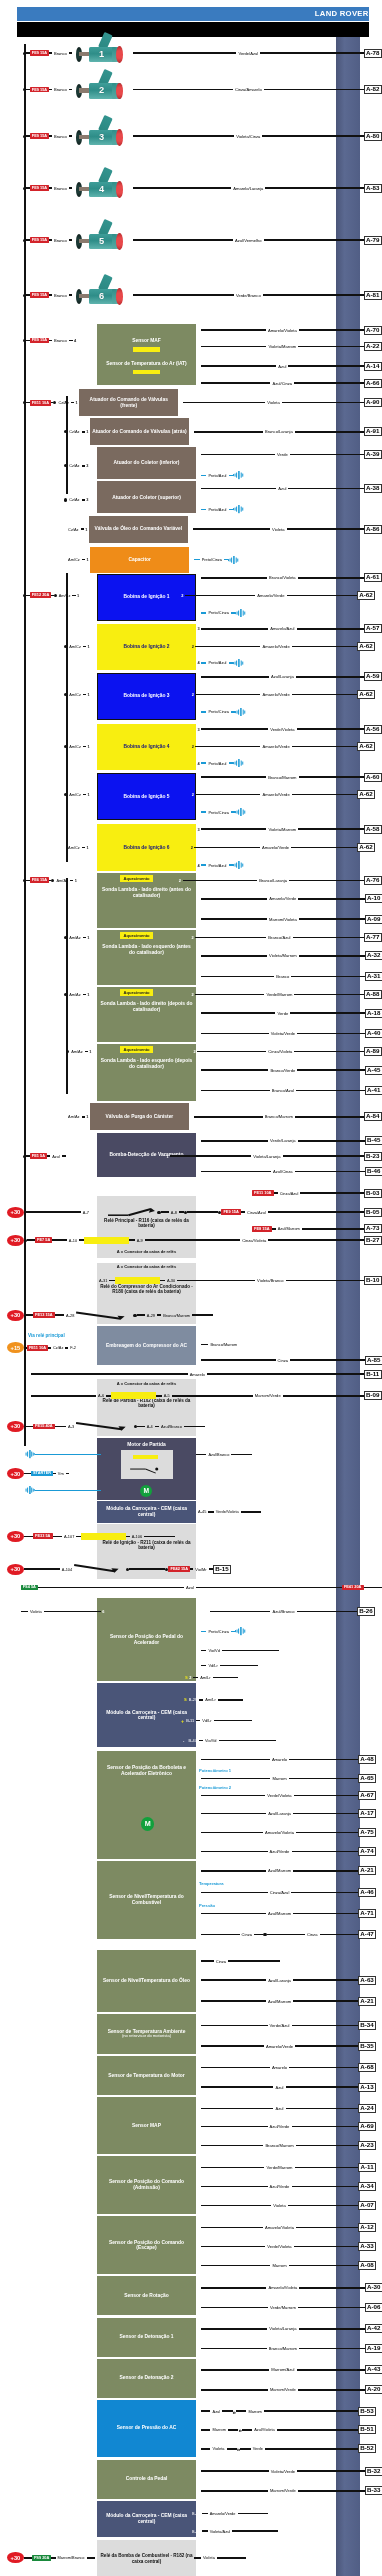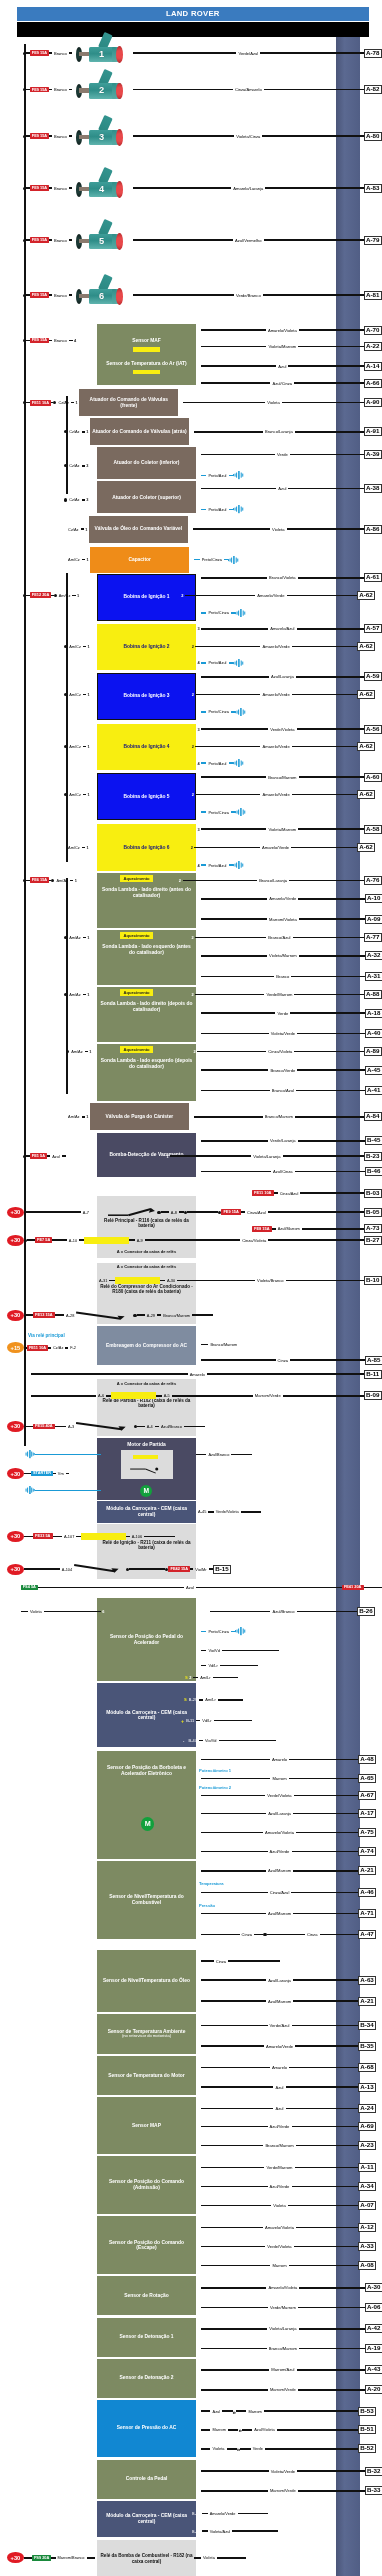--- a/index.html
+++ b/index.html
@@ -9,21 +9,21 @@
     font-family: "Liberation Sans", sans-serif;
     color: #000;
     -webkit-font-smoothing: none;
   }
 
   
   .sheet { position: relative; width: 382px; }
   .hdr-brand {
     background: #3a7bbf;
     color: #ffffff;
-    text-align: center;
+    text-align: right;
     font-weight: bold;
     font-size: 7.7px;
     letter-spacing: 0.3px;
     padding: 2.1px 0 2.6px;
     margin: 7.2px 13.4px 0 17px;
   }
   .hdr-sub {
     background: #000000;
     margin: 1.5px 13.4px 0 17px;
     padding: 2.6px 5.2px 3.1px 7.2px;

